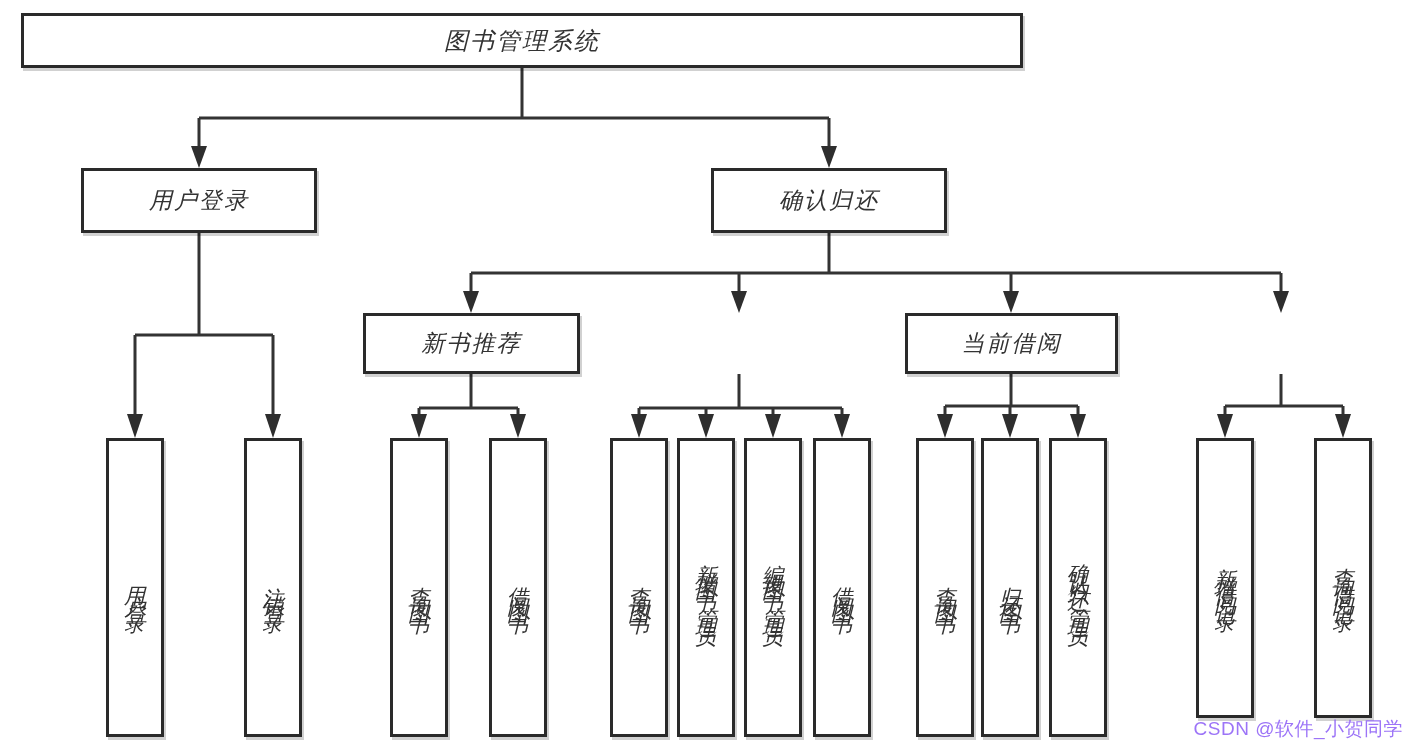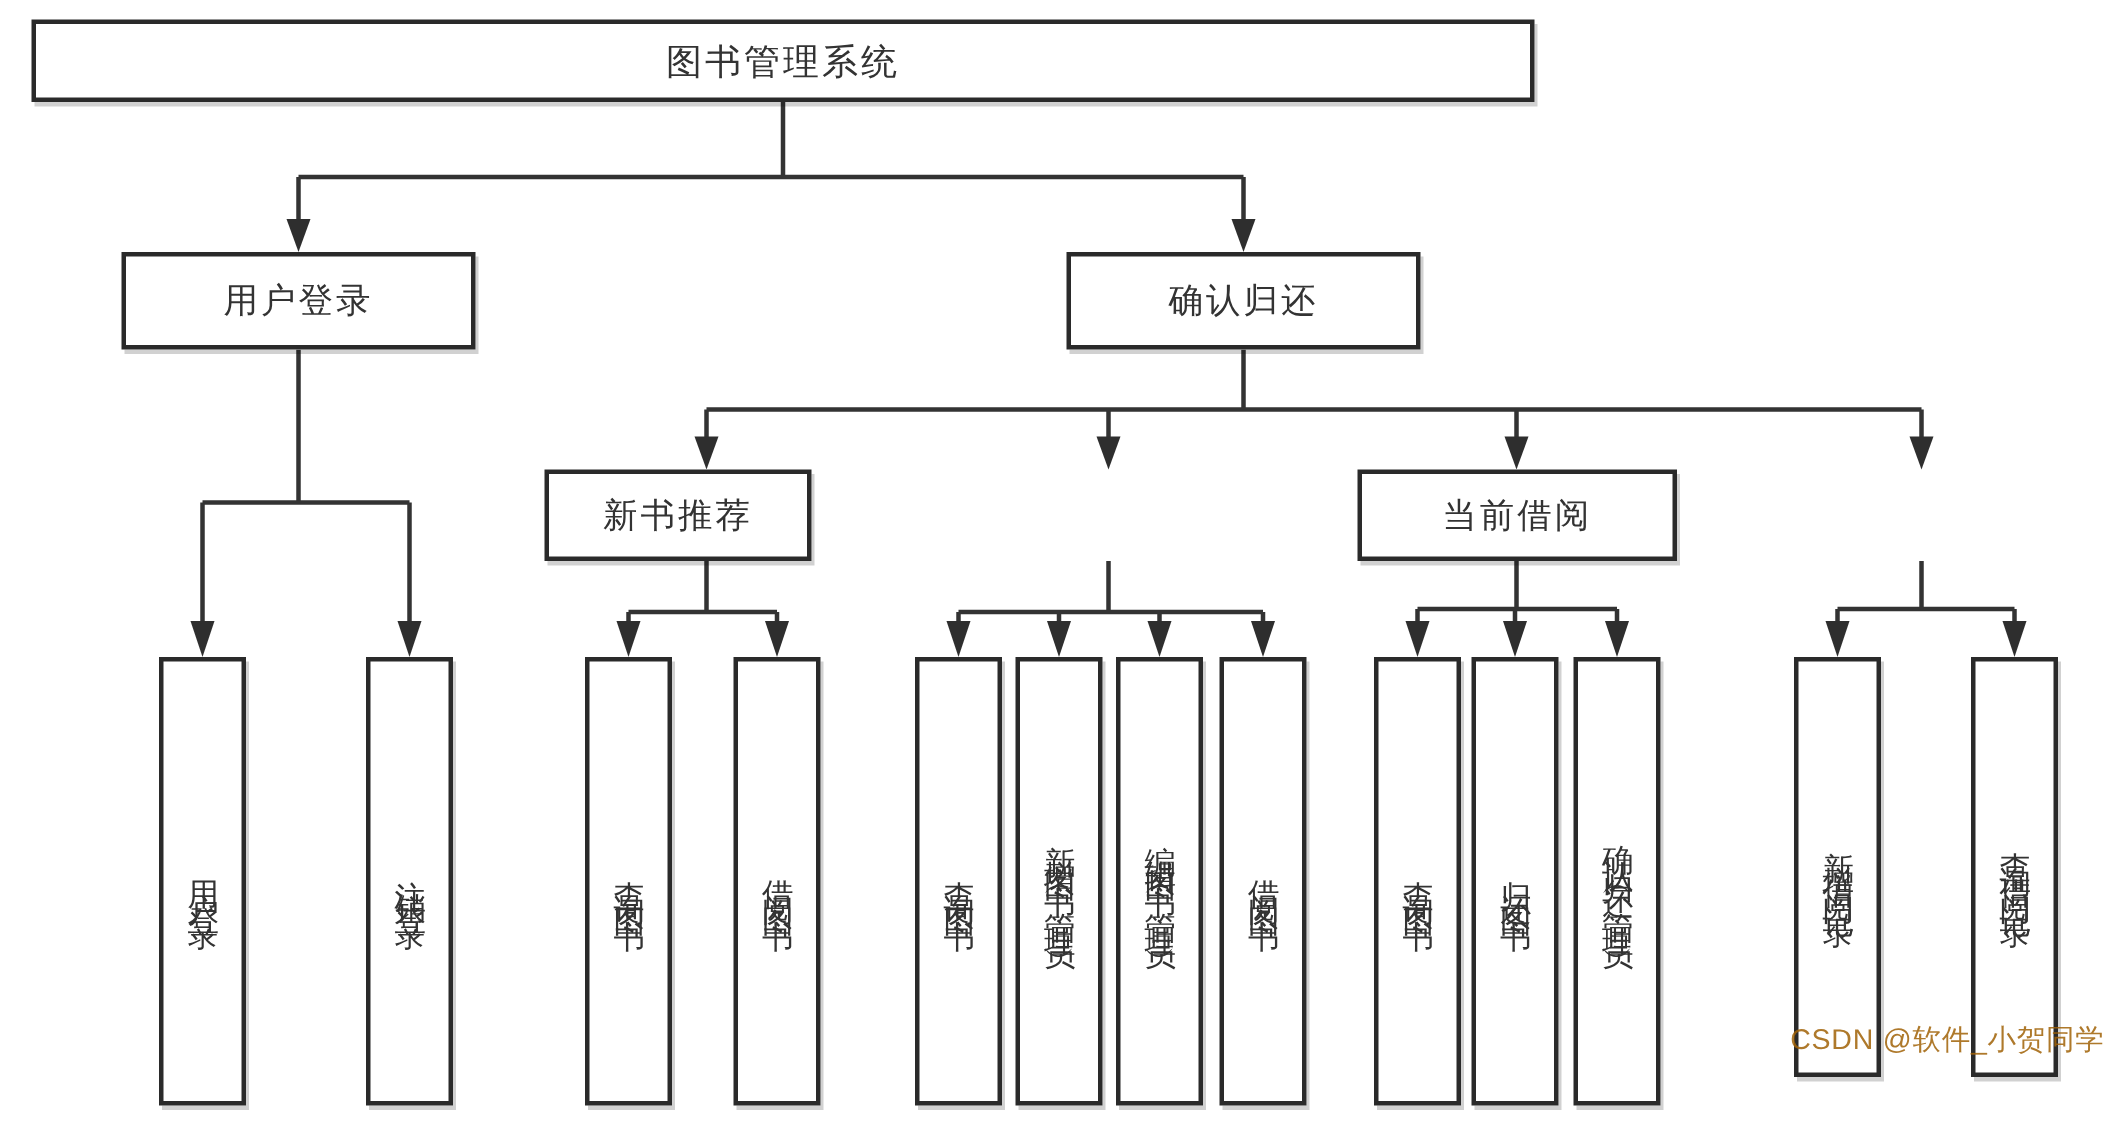--- a/index.html
+++ b/index.html
@@ -14,38 +14,39 @@
   #wires path{stroke:#333333;stroke-width:3;fill:none;}
   #wires polygon{fill:#2e2e2e;}
   .node{
     position:absolute;
     background:#ffffff;
     border:3px solid #2a2a2a;
     box-shadow:2px 3px 0 rgba(0,0,0,0.18);
     display:flex;align-items:center;justify-content:center;
     color:#333333;
     box-sizing:border-box;
+    font-style:italic;
   }
   .root-node{font-size:24px;letter-spacing:2px;}
   .h-node{font-size:23px;letter-spacing:2px;}
   .leaf{width:58px;height:299px;}
   .leaf.short{height:280px;}
   .vtext{
     writing-mode:vertical-rl;
     text-orientation:mixed;
     font-size:21px;
     letter-spacing:9px;
     line-height:1;
     white-space:nowrap;
   }
   .watermark{
     position:absolute;
-    right:2px;top:680px;
+    right:2px;top:716px;
     font-size:19px;
-    color:#a16207;
+    color:#8b5cf6;
     opacity:.85;
     letter-spacing:0.5px;
     z-index:5;
   }
 </style>
 </head>
 <body>
 
 <div id="canvas">
 
@@ -97,21 +98,21 @@
       <polygon points="1217,414 1233,414 1225,438"></polygon>
       <polygon points="1335,414 1351,414 1343,438"></polygon>
     </g>
   </svg>
 
   <div class="node root-node" style="left:21px;top:13px;width:1002px;height:55px;">图书管理系统</div>
 
   <div class="node h-node" style="left:81px;top:168px;width:236px;height:65px;">用户登录</div>
   <div class="node h-node" style="left:711px;top:168px;width:236px;height:65px;">确认归还</div>
 
-  <div class="node h-node" style="left:363px;top:313px;width:178px;height:61px;">新书推荐</div>
+  <div class="node h-node" style="left:363px;top:313px;width:217px;height:61px;">新书推荐</div>
   <div class="node h-node" style="left:905px;top:313px;width:213px;height:61px;text-align:center;">当前借阅</div>
 
   <div class="node leaf" style="left:106px;top:438px;">
     <span class="vtext">用户登录</span>
   </div>
   <div class="node leaf" style="left:244px;top:438px;">
     <span class="vtext">注销登录</span>
   </div>
 
   <div class="node leaf" style="left:390px;top:438px;">

